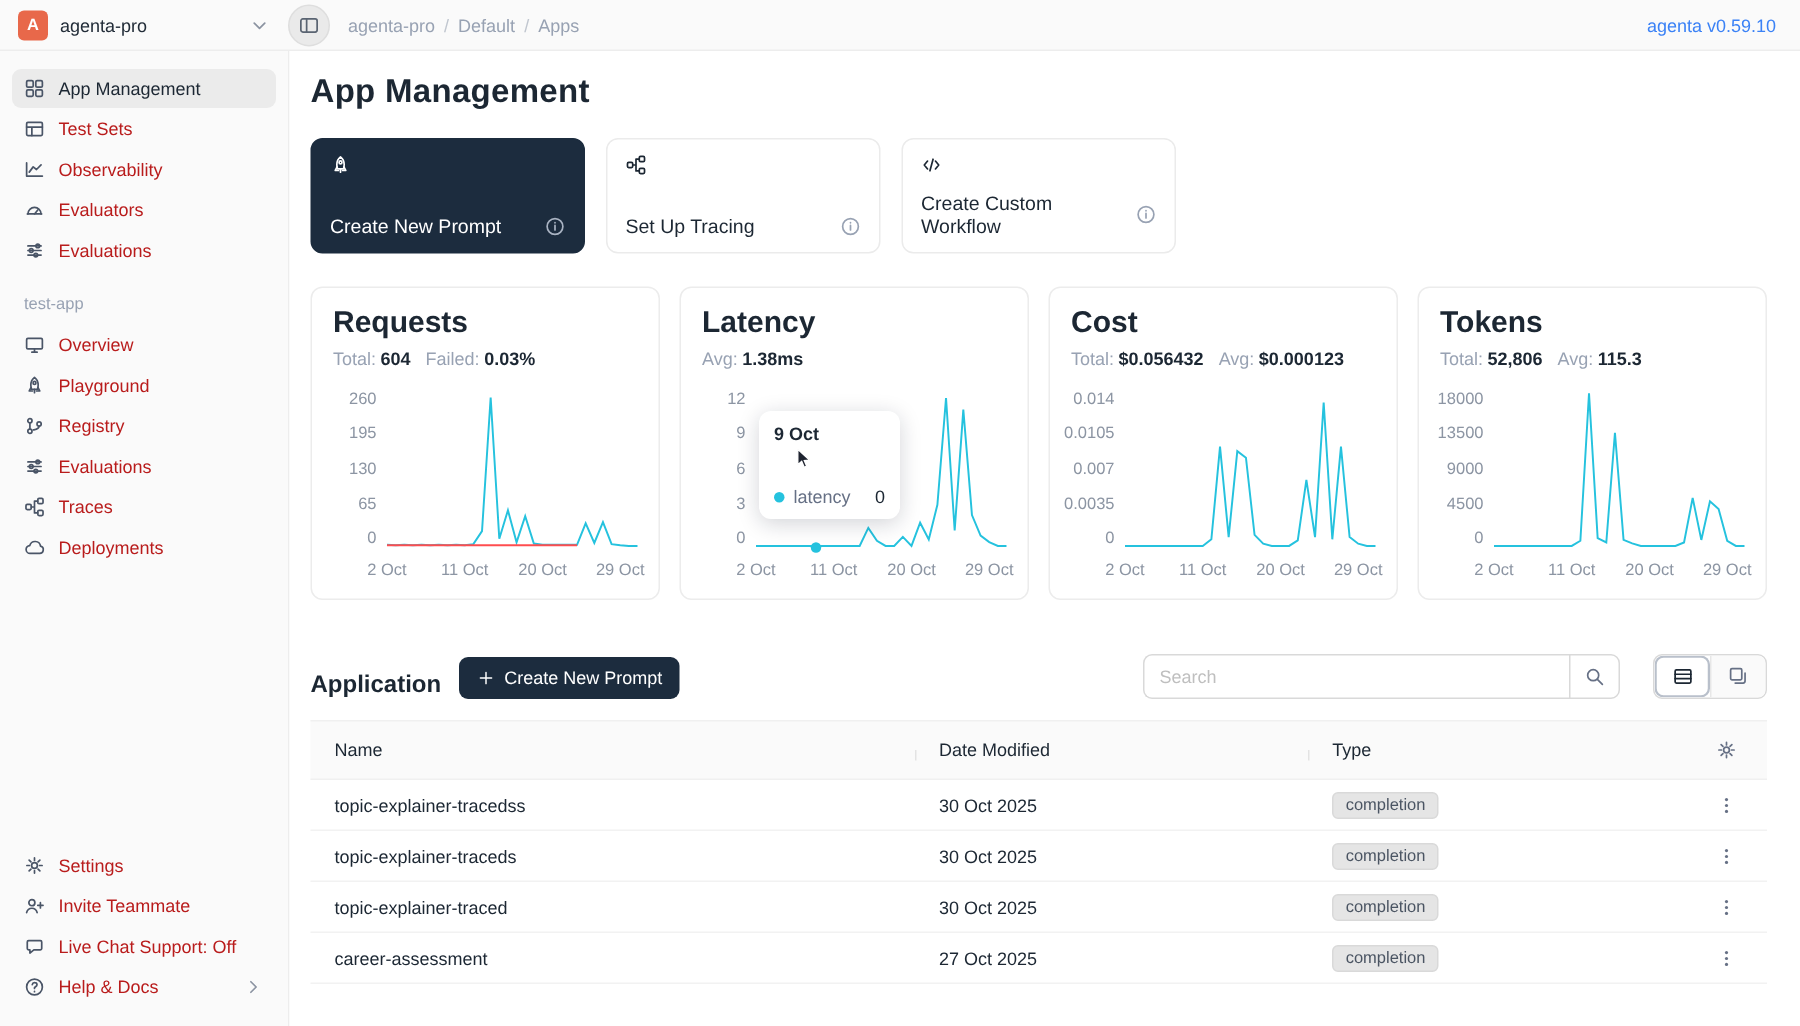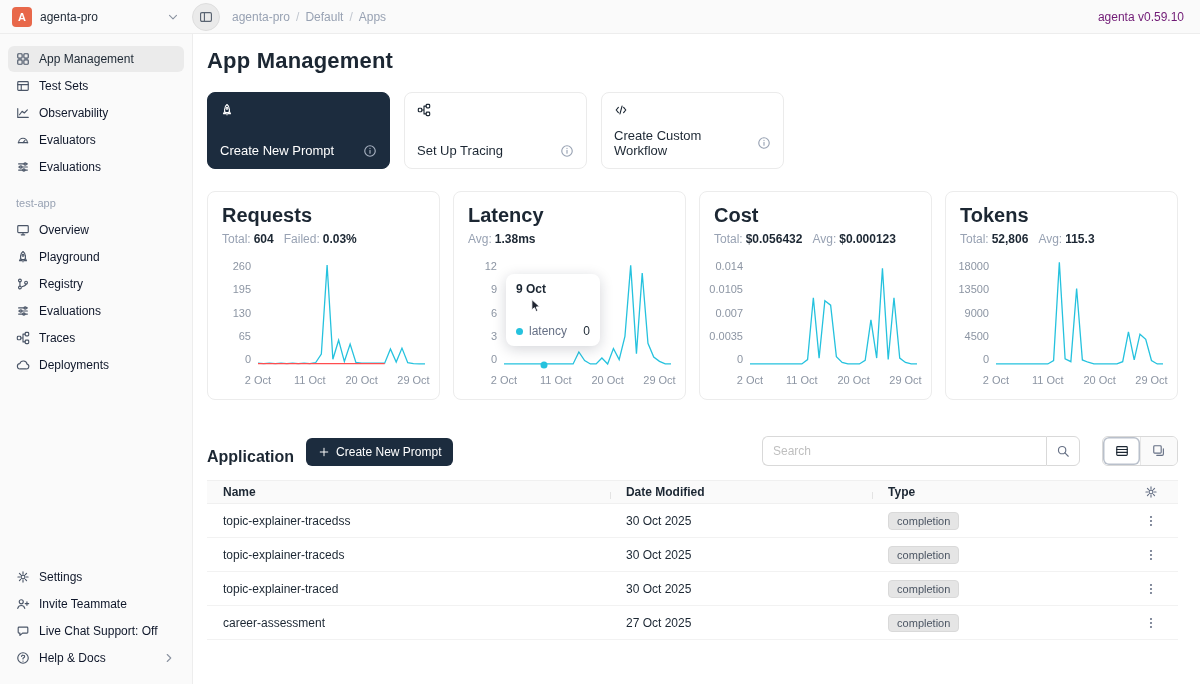--- a/index.html
+++ b/index.html
@@ -13,27 +13,27 @@
 .ws{display:flex;align-items:center;gap:8px;width:168px;cursor:pointer}
 .avatar{width:20px;height:20px;border-radius:4px;background:#e8684a;color:#fff;
   font-size:11px;font-weight:700;display:flex;align-items:center;justify-content:center}
 .ws-name{font-weight:500;color:#222c38}
 .ws .chev{margin-left:auto;color:#8b93a1}
 .toggle-btn{width:28px;height:28px;border-radius:50%;background:#eaeaea;border:1px solid #dedede;
   display:flex;align-items:center;justify-content:center;color:#5a6472;margin-left:12px;cursor:pointer}
 .crumbs{display:flex;align-items:center;margin-left:12px;color:#98a2b3}
 .crumb{cursor:pointer}
 .crumb+.crumb::before{content:"/";margin:0 6px;color:#c0c6cf}
-.version{margin-left:auto;color:#701a75}
+.version{margin-left:auto;color:#3b82f6}
 
 .body{display:flex;height:650px}
 .sidebar{width:193px;background:#fafafa;border-right:1px solid #ededed;
   padding:12px 8px 12px;display:flex;flex-direction:column}
 .side-item{height:26px;display:flex;align-items:center;gap:9px;padding:0 8px;border-radius:6px;
-  color:#0f172a;margin-bottom:1px;cursor:pointer;white-space:nowrap}
+  color:#b91c1c;margin-bottom:1px;cursor:pointer;white-space:nowrap}
 .side-item.selected{background:#ebebeb;color:#1c2733;font-weight:500}
 .side-item .icn{color:#4a5567}
 .side-item .chev-r{margin-left:auto;color:#8b93a1}
 .side-label{color:#98a2b3;font-size:11px;margin:16px 8px 8px}
 .side-bottom{margin-top:auto}
 
 .main{flex:1;background:#fff;padding:14px 22px 0 14px;overflow:hidden;position:relative}
 .page-title{font-size:22px;font-weight:600;color:#1c2733;letter-spacing:.2px}
 .section-h{font-size:16px;font-weight:600;color:#1c2733}
 .gs-h{margin-top:36px}
@@ -82,22 +82,22 @@
 .search-input::placeholder{color:#bfbfbf}
 .search-btn{width:34px;border:1px solid #d9d9d9;background:#fff;border-radius:0 6px 6px 0;
   display:flex;align-items:center;justify-content:center;color:#667085;cursor:pointer}
 .seg{display:flex;margin-left:10px;border:1px solid #d9d9d9;border-radius:6px;height:30px;overflow:hidden;background:#fff}
 .seg-btn{width:37px;display:flex;align-items:center;justify-content:center;color:#667085;cursor:pointer;background:#fafafa}
 .seg-btn.active{background:#fff;color:#1c2733;box-shadow:inset 0 0 0 1.5px #b9c0cb;border-radius:6px}
 .seg-btn+.seg-btn{border-left:1px solid #e7e7e7}
 
 .table{margin-top:14px}
 .t-head,.t-row{display:grid;grid-template-columns:41.5% 27% 23% 1fr;align-items:center}
-.t-head{height:24px;background:#fafafa;border-top:1px solid #f0f0f0;border-bottom:1px solid #f0f0f0;
-  color:#3f4a59;font-weight:700}
+.t-head{height:40px;background:#fafafa;border-top:1px solid #f0f0f0;border-bottom:1px solid #f0f0f0;
+  color:#3f4a59;font-weight:400}
 .t-row{height:34px;border-bottom:1px solid #f2f2f2;cursor:pointer}
 .t-cell{padding:0 16px;overflow:hidden;white-space:nowrap;color:#1c2733}
 .t-head .t-cell{position:relative}
 .t-head .t-cell:nth-child(2)::before,.t-head .t-cell:nth-child(3)::before{
   content:"";position:absolute;left:0;top:7px;width:1px;height:16px;background:#e3e3e3}
 .t-actions{display:flex;justify-content:flex-end;align-items:center;padding-right:20px;color:#667085}
 .t-actions .icn{cursor:pointer}
 .tag{display:inline-block;border:1px solid #d9d9d9;background:#e5e5e5;border-radius:4px;
   padding:2px 8px;font-size:11px;color:#4b5563}
 </style>

